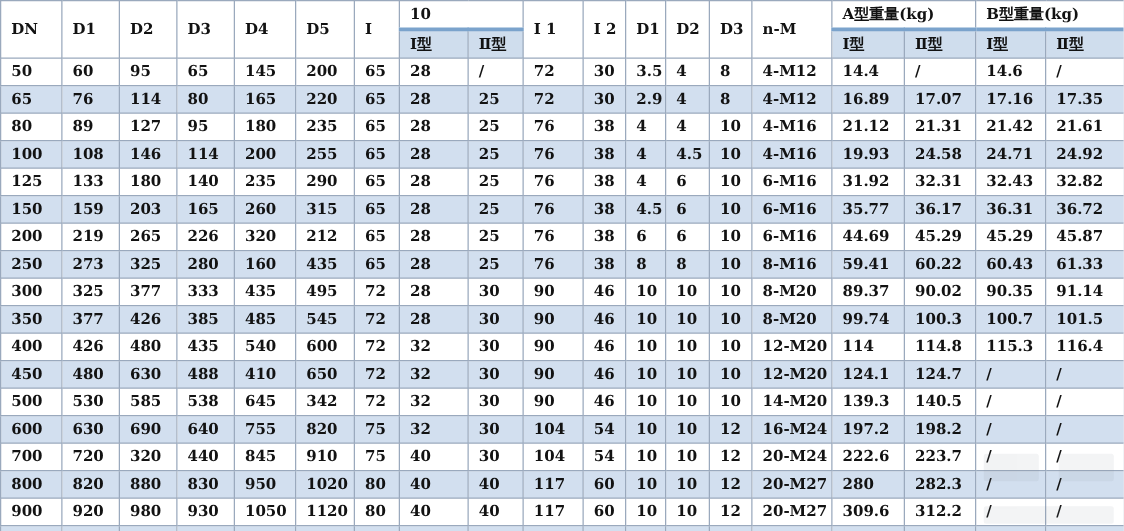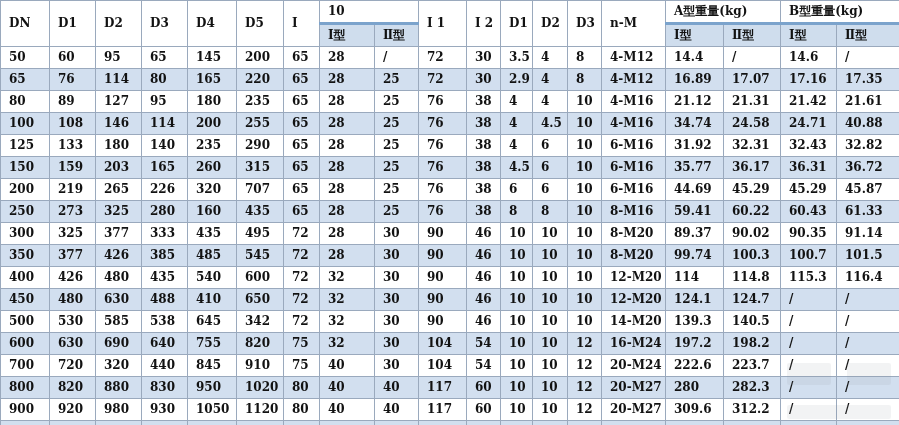--- a/index.html
+++ b/index.html
@@ -161,24 +161,24 @@
           <td>255</td>
           <td>65</td>
           <td>28</td>
           <td>25</td>
           <td>76</td>
           <td>38</td>
           <td>4</td>
           <td>4.5</td>
           <td>10</td>
           <td>4-M16</td>
-          <td>34.74</td>
+          <td>19.93</td>
           <td>24.58</td>
           <td>24.71</td>
-          <td>40.88</td>
+          <td>24.92</td>
         </tr>
         <tr>
           <td>125</td>
           <td>133</td>
           <td>180</td>
           <td>140</td>
           <td>235</td>
           <td>290</td>
           <td>65</td>
           <td>28</td>
@@ -214,21 +214,21 @@
           <td>36.17</td>
           <td>36.31</td>
           <td>36.72</td>
         </tr>
         <tr>
           <td>200</td>
           <td>219</td>
           <td>265</td>
           <td>226</td>
           <td>320</td>
-          <td>707</td>
+          <td>212</td>
           <td>65</td>
           <td>28</td>
           <td>25</td>
           <td>76</td>
           <td>38</td>
           <td>6</td>
           <td>6</td>
           <td>10</td>
           <td>6-M16</td>
           <td>44.69</td>

